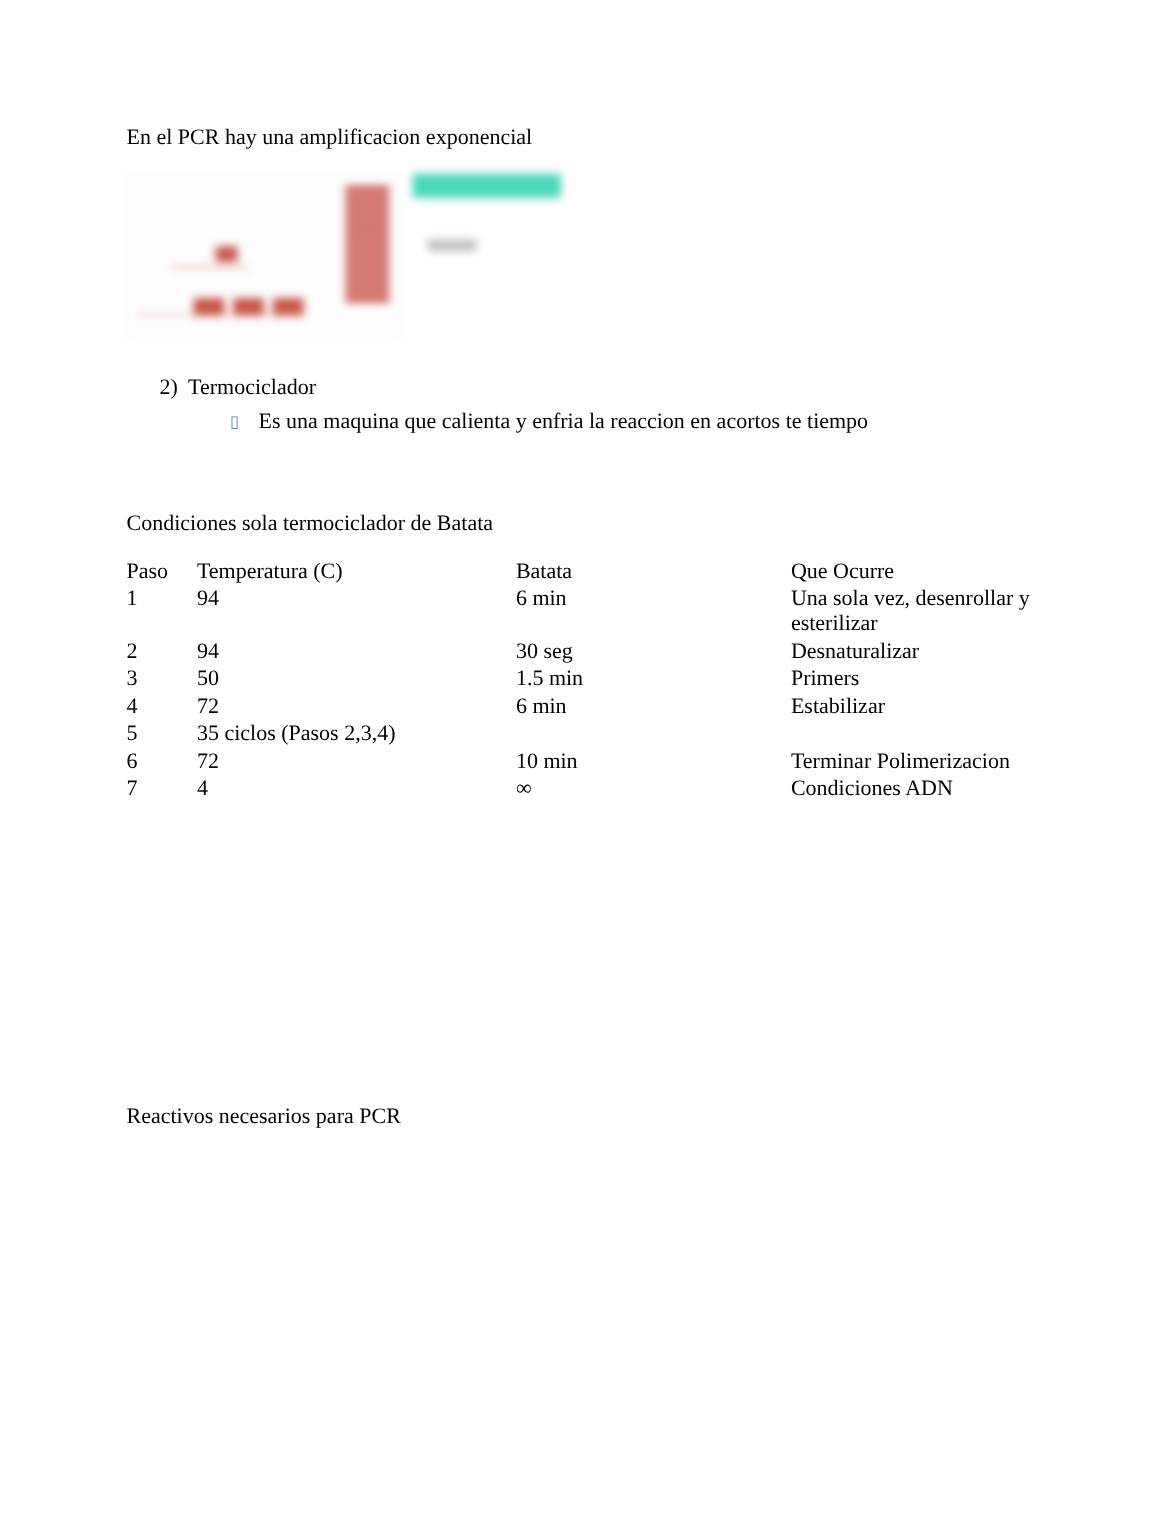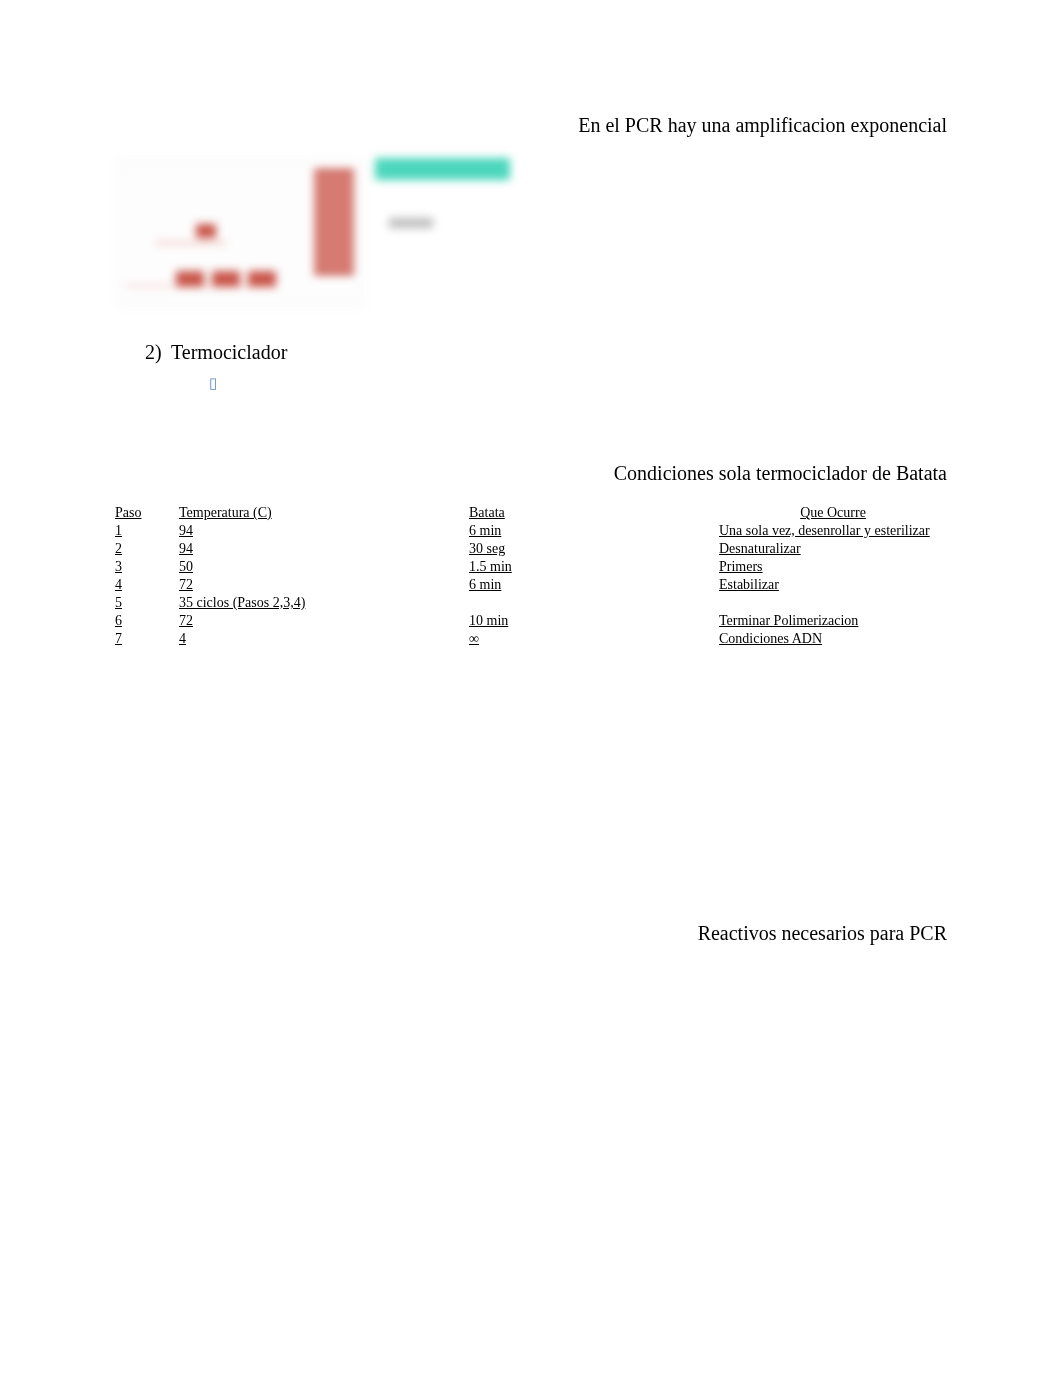--- a/index.html
+++ b/index.html
@@ -13,21 +13,20 @@
       background: #ffffff;
       font-family: "Times New Roman", Times, serif;
       font-size: 20px;
       color: #000000;
       padding: 110px 115px 0 115px;
       position: relative;
     }
     .line {
       line-height: 1.5;
       margin-bottom: 8px;
-      text-align: right;
     }
     .chart-block {
       margin-top: 18px;
       margin-bottom: 28px;
       position: relative;
       width: 380px;
       height: 155px;
       filter: blur(4px);
       opacity: 0.85;
     }
@@ -122,31 +121,30 @@
       font-size: 15px;
       padding-top: 2px;
     }
     .section-gap {
       height: 30px;
     }
     .tbl {
       width: 100%;
       border-collapse: collapse;
       margin-top: 16px;
-      font-size: 14px;
-      text-decoration: underline;
+      font-size: 20px;
     }
     .tbl td {
       vertical-align: top;
       padding: 1px 0;
     }
     .col-paso { width: 64px; }
     .col-temp { width: 290px; }
     .col-tiempo { width: 250px; }
-    .col-que { width: auto; text-align: center; }
+    .col-que { width: auto; }
     .big-gap {
       height: 270px;
     }
   </style>
 </head>
 <body>
 
 <div class="line">En el PCR hay una amplificacion exponencial</div>
 
 <div class="chart-block">
@@ -182,20 +180,21 @@
   </div>
 </div>
 
 <div class="ol-item">
   <div class="num">2)</div>
   <div>Termociclador</div>
 </div>
 
 <div class="bullet-item">
   <div class="glyph">▯</div>
+  <div>Es una maquina que calienta y enfria la reaccion en acortos te tiempo</div>
 </div>
 
 <div class="section-gap"></div>
 
 <div class="line">Condiciones sola termociclador de Batata</div>
 
 <table class="tbl">
   <tbody>
       <tr>
     <td class="col-paso">Paso</td>

